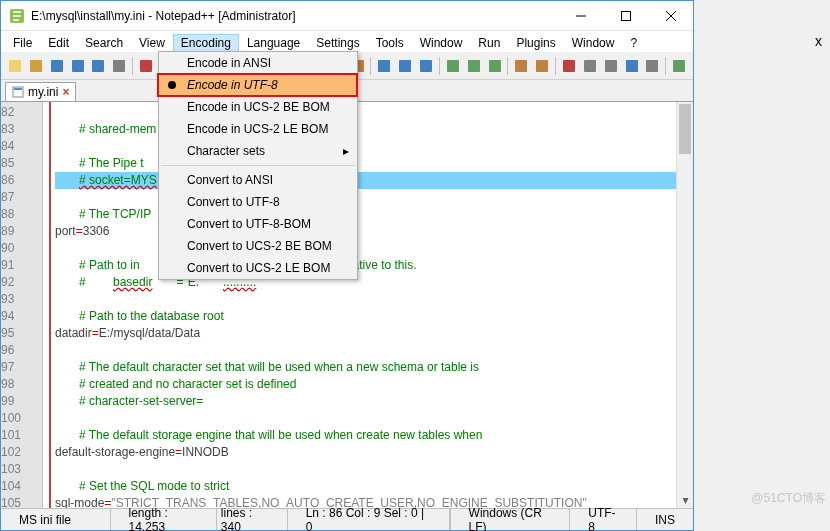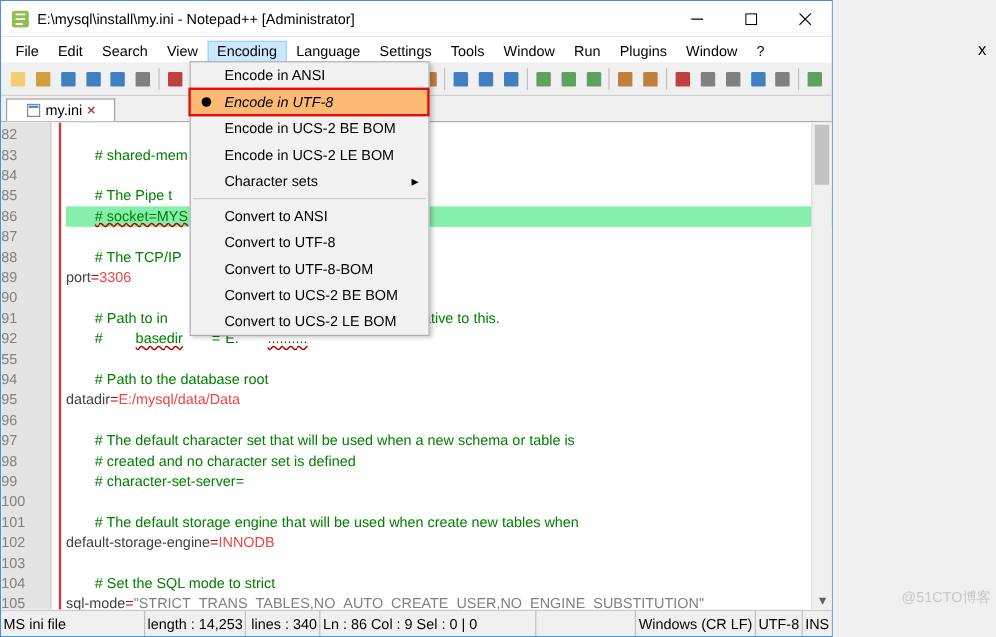--- a/index.html
+++ b/index.html
@@ -10,37 +10,37 @@
 .title-text { flex:1; font-size:12px; color:#000; }
 .win-controls { display:flex; height:100%; }
 .win-btn { width:45px; height:100%; display:flex; align-items:center; justify-content:center; cursor:default; }
 .menubar { height:21px; display:flex; align-items:flex-end; padding:0 4px; background:#fff; }
 .menu-item { padding:2px 8px; cursor:default; }
 .menu-item.active { background:#cce8ff; border:1px solid #99d1ff; padding:1px 7px; }
 .toolbar { height:28px; background:#f0f0f0; display:flex; align-items:center; padding:0 4px; gap:1px; border-bottom:1px solid #d0d0d0; }
 .tool-btn { width:22px; height:22px; display:flex; align-items:center; justify-content:center; border:1px solid transparent; cursor:default; }
 .tool-sep { width:1px; height:18px; background:#c0c0c0; margin:0 2px; }
 .tabbar { height:22px; background:#f0f0f0; display:flex; align-items:flex-end; padding:0 4px; border-bottom:1px solid #a0a0a0; }
-.tab { background:#fff; border:1px solid #a0a0a0; border-bottom:none; padding:2px 16px; display:flex; align-items:center; font-size:11px; gap:4px; }
+.tab { background:#fff; border:1px solid #a0a0a0; border-bottom:none; padding:2px 6px; display:flex; align-items:center; font-size:11px; gap:4px; }
 .tab-close { color:#c04040; font-weight:bold; cursor:default; }
 .editor { flex:1; display:flex; background:#fff; font-family:Consolas,"Courier New",monospace; font-size:13px; overflow:hidden; position:relative; }
 .gutter { width:42px; background:#e4e4e4; text-align:left; color:#808080; padding:2px 6px 0 0; line-height:17px; border-right:1px solid #c0c0c0; }
 .gutter div { height:17px; }
 .margin-line { width:8px; background:#fff; border-right:2px solid #c04040; }
 .code { flex:1; padding:2px 0 0 4px; line-height:17px; white-space:pre; color:#000; position:relative; }
 .code-line { height:17px; }
 .c-comment { color:#008000;margin-left:24px; }
 .c-key { color:#404040; }
 .c-eq { color:#c00000; }
-.c-val { color:#ef4444; }
+.c-val { color:#404040; }
 .c-str { color:#808080; }
-.line-hl { background:#86efac; display:block; width:100%; }
+.line-hl { background:#7dd3fc; display:block; width:100%; }
 .wavy { text-decoration:underline wavy #c00000; text-decoration-skip-ink:none; }
 .statusbar { height:22px; background:#f0f0f0; border-top:1px solid #c0c0c0; display:flex; align-items:center; font-size:11px; }
-.status-cell { padding:0 2px; border-right:1px solid #c0c0c0; height:100%; display:flex; align-items:center; }
+.status-cell { padding:0 18px; border-right:1px solid #c0c0c0; height:100%; display:flex; align-items:center; }
 .status-spacer { flex:1; border-right:1px solid #c0c0c0; height:100%; }
 .dropdown { position:absolute; left:158px; top:51px; width:200px; background:#f2f2f2; border:1px solid #b0b0b0; box-shadow:2px 2px 4px rgba(0,0,0,.25); z-index:10; }
 .dropdown-item { height:22px; display:flex; align-items:center; padding:0 18px 0 28px; cursor:default; position:relative; font-size:12px; }
 .dropdown-item.selected-hl { background:#fdba74;font-style:italic; }
 .dropdown-sep { height:1px; background:#d0d0d0; margin:3px 2px; }
 .dropdown-item .bullet { position:absolute; left:9px; width:8px; height:8px; border-radius:50%; background:#000; }
 .dropdown-item .arrow { position:absolute; right:8px; }
 .redbox { position:absolute; left:157px; top:73px; width:201px; height:24px; border:2px solid #e01010; z-index:11; pointer-events:none; }
 .watermark { position:absolute; right:4px; bottom:24px; color:#c7c7c7; font-size:12px; }
 .scrollbar-v { position:absolute; right:0; top:0; width:17px; height:100%; background:#f0f0f0; border-left:1px solid #dcdcdc; }
@@ -274,21 +274,21 @@
         <div>83</div>
         <div>84</div>
         <div>85</div>
         <div>86</div>
         <div>87</div>
         <div>88</div>
         <div>89</div>
         <div>90</div>
         <div>91</div>
         <div>92</div>
-        <div>55</div>
+        <div>93</div>
         <div>94</div>
         <div>95</div>
         <div>96</div>
         <div>97</div>
         <div>98</div>
         <div>99</div>
         <div>100</div>
         <div>101</div>
         <div>102</div>
         <div>103</div>

